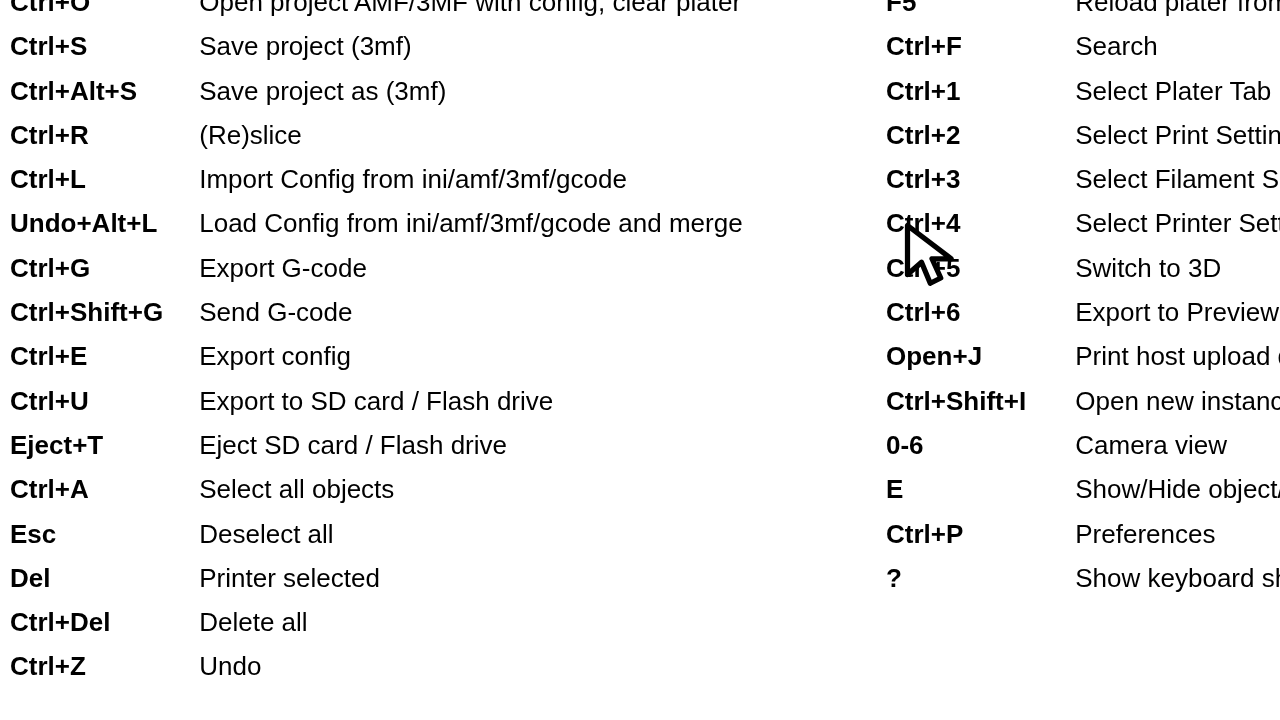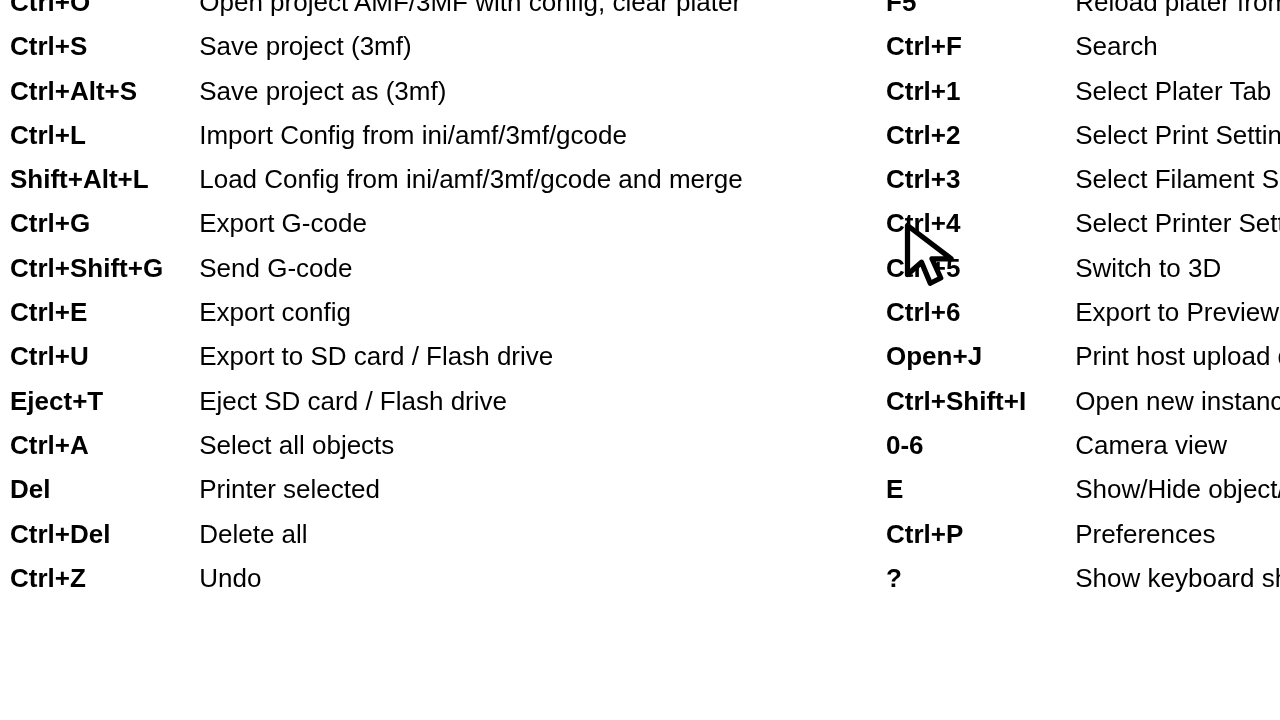--- a/index.html
+++ b/index.html
@@ -64,25 +64,29 @@
     </div>
     <div class="row">
       <span class="key">Ctrl+S</span>
       <span class="desc">Save project (3mf)</span>
     </div>
     <div class="row">
       <span class="key">Ctrl+Alt+S</span>
       <span class="desc">Save project as (3mf)</span>
     </div>
     <div class="row">
+      <span class="key">Ctrl+R</span>
+      <span class="desc">(Re)slice</span>
+    </div>
+    <div class="row">
       <span class="key">Ctrl+L</span>
       <span class="desc">Import Config from ini/amf/3mf/gcode</span>
     </div>
     <div class="row">
-      <span class="key">Shift+Alt+L</span>
+      <span class="key">Undo+Alt+L</span>
       <span class="desc">Load Config from ini/amf/3mf/gcode and merge</span>
     </div>
     <div class="row">
       <span class="key">Ctrl+G</span>
       <span class="desc">Export G-code</span>
     </div>
     <div class="row">
       <span class="key">Ctrl+Shift+G</span>
       <span class="desc">Send G-code</span>
     </div>
@@ -94,20 +98,24 @@
       <span class="key">Ctrl+U</span>
       <span class="desc">Export to SD card / Flash drive</span>
     </div>
     <div class="row">
       <span class="key">Eject+T</span>
       <span class="desc">Eject SD card / Flash drive</span>
     </div>
     <div class="row">
       <span class="key">Ctrl+A</span>
       <span class="desc">Select all objects</span>
+    </div>
+    <div class="row">
+      <span class="key">Esc</span>
+      <span class="desc">Deselect all</span>
     </div>
     <div class="row">
       <span class="key">Del</span>
       <span class="desc">Printer selected</span>
     </div>
     <div class="row">
       <span class="key">Ctrl+Del</span>
       <span class="desc">Delete all</span>
     </div>
     <div class="row">

